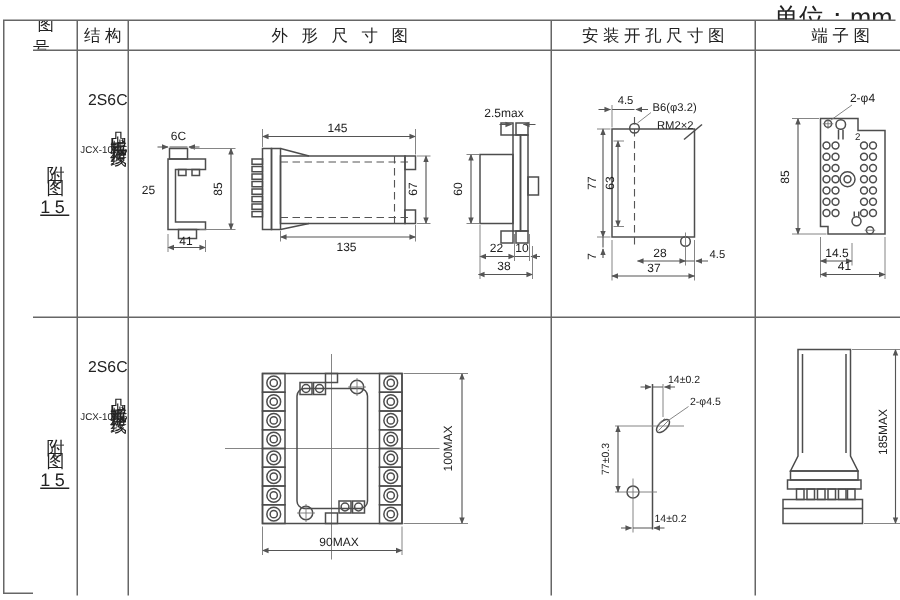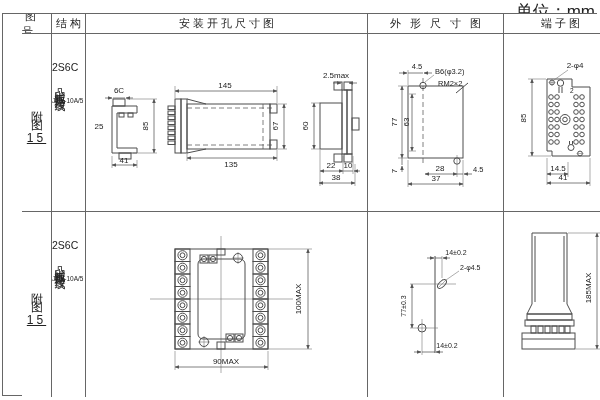--- a/index.html
+++ b/index.html
@@ -9,41 +9,41 @@
        display:grid;grid-template-columns:30px 34px 282px 136px 113px;grid-template-rows:20px 178px 185px;box-sizing:border-box;padding-left:19px;}
   .cell{border-right:1px solid #666;border-bottom:1px solid #666;box-sizing:border-box;overflow:hidden;position:relative;background:#fff;}
   .cell.last-col{border-right:none;}
   .cell.last-row{border-bottom:none;}
   .hc{display:flex;align-items:center;justify-content:center;font-size:11px;color:#222;}
   .sp2{letter-spacing:3px;text-indent:3px;}
   .sp8{letter-spacing:9px;text-indent:9px;}
   .figcell{display:flex;flex-direction:column;align-items:center;justify-content:center;font-size:12px;}
   .figv{writing-mode:vertical-lr;text-orientation:upright;letter-spacing:9px;}
   .fignum{margin-top:12px;letter-spacing:3px;text-decoration:underline;}
-  .structcell{display:flex;flex-direction:column;align-items:flex-start;font-size:10.5px;}
+  .structcell{display:flex;flex-direction:column;align-items:flex-end;font-size:10.5px;}
   .model{margin-top:27px;font-size:10.5px;}
   .desc{writing-mode:vertical-lr;text-orientation:upright;font-size:11px;letter-spacing:2px;margin-top:6px;}
   .code{font-size:6.5px;margin-top:4px;white-space:nowrap;}
   svg{display:block;}
   svg text{font-family:"Liberation Sans",sans-serif;fill:#222;}
   .o{stroke:#4d4d4d;stroke-width:1;fill:none;}
   .d{stroke:#555;stroke-width:0.75;fill:none;}
   .thin{stroke:#777;stroke-width:0.6;fill:none;}
 </style>
 </head>
 <body>
 
 <div class="unit">单位：mm</div>
 
 <div class="tbl">
 
   <div class="cell hc sp2">图号</div>
   <div class="cell hc sp2">结构</div>
+  <div class="cell hc sp8">外形尺寸图</div>
   <div class="cell hc sp2">安装开孔尺寸图</div>
-  <div class="cell hc sp8">外形尺寸图</div>
   <div class="cell hc sp2 last-col">端子图</div>
 
   <div class="cell figcell">
     <span class="figv">附图</span>
     <span class="fignum">15</span>
   </div>
   <div class="cell structcell">
     <span class="model">2S6C</span>
     <span class="desc">凸出式板后接线</span>
     <span class="code">JCX-10A/5</span>

